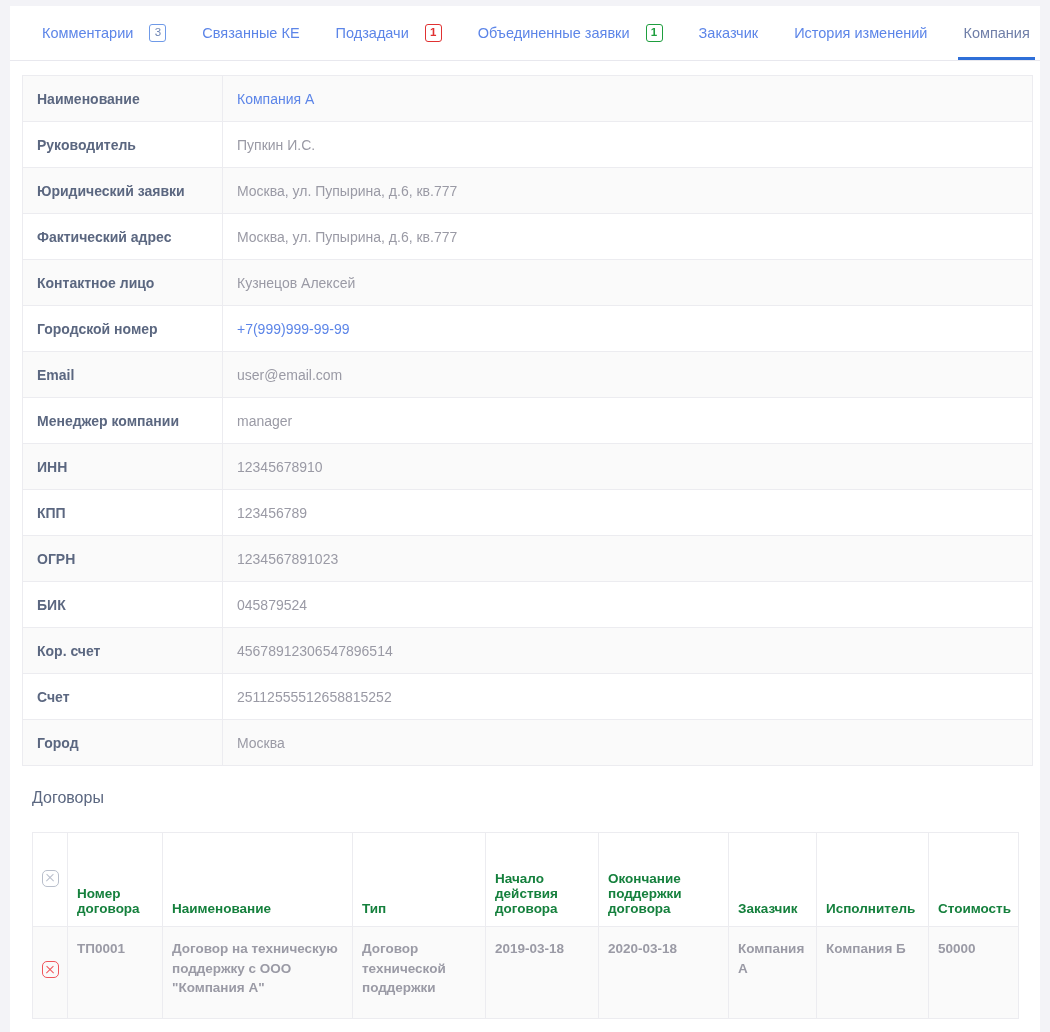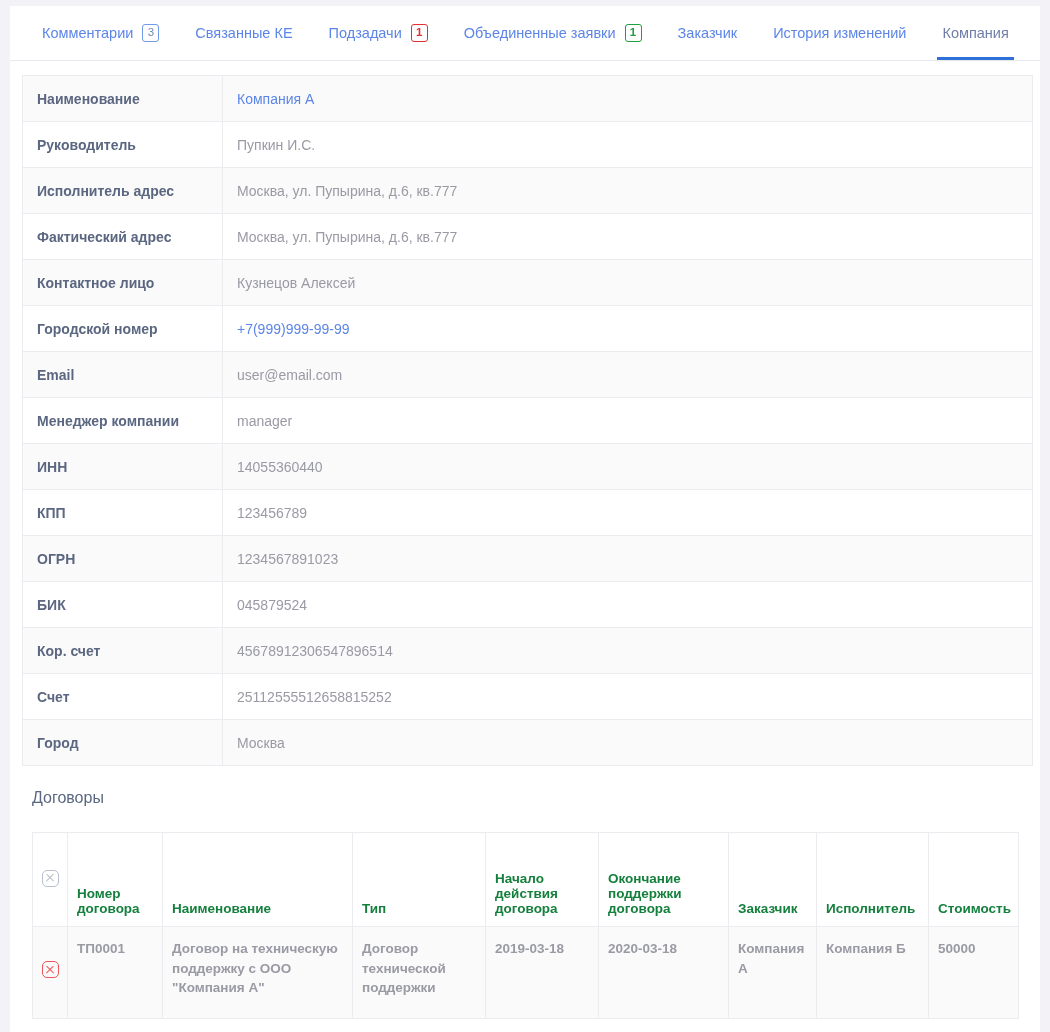--- a/index.html
+++ b/index.html
@@ -33,21 +33,21 @@
     height: 55px;
     border-bottom: 1px solid #e8e8ee;
     padding-left: 14px;
     display: flex;
     align-items: center;
   }
   .tab {
     position: relative;
     display: flex;
     align-items: center;
-    gap: 9px;
+    gap: 16px;
     height: 54px;
     padding: 0 18px;
     font-size: 14.5px;
     color: #5c85e8;
     cursor: pointer;
     white-space: nowrap;
     text-align: center;
   }
   .tab.active { color: #6f7ea8; }
   .tab.active .tab-underline {
@@ -210,21 +210,21 @@
       <tbody id="info-body">
           <tr class="odd">
             <td class="k">Наименование</td>
             <td class="v link">Компания А</td>
           </tr>
           <tr class="even">
             <td class="k">Руководитель</td>
             <td class="v">Пупкин И.С.</td>
           </tr>
           <tr class="odd">
-            <td class="k">Исполнитель адрес</td>
+            <td class="k">Юридический заявки</td>
             <td class="v">Москва, ул. Пупырина, д.6, кв.777</td>
           </tr>
           <tr class="even">
             <td class="k">Фактический адрес</td>
             <td class="v">Москва, ул. Пупырина, д.6, кв.777</td>
           </tr>
           <tr class="odd">
             <td class="k">Контактное лицо</td>
             <td class="v">Кузнецов Алексей</td>
           </tr>
@@ -235,21 +235,21 @@
           <tr class="odd">
             <td class="k">Email</td>
             <td class="v">user@email.com</td>
           </tr>
           <tr class="even">
             <td class="k">Менеджер компании</td>
             <td class="v">manager</td>
           </tr>
           <tr class="odd">
             <td class="k">ИНН</td>
-            <td class="v">14055360440</td>
+            <td class="v">12345678910</td>
           </tr>
           <tr class="even">
             <td class="k">КПП</td>
             <td class="v">123456789</td>
           </tr>
           <tr class="odd">
             <td class="k">ОГРН</td>
             <td class="v">1234567891023</td>
           </tr>
           <tr class="even">

